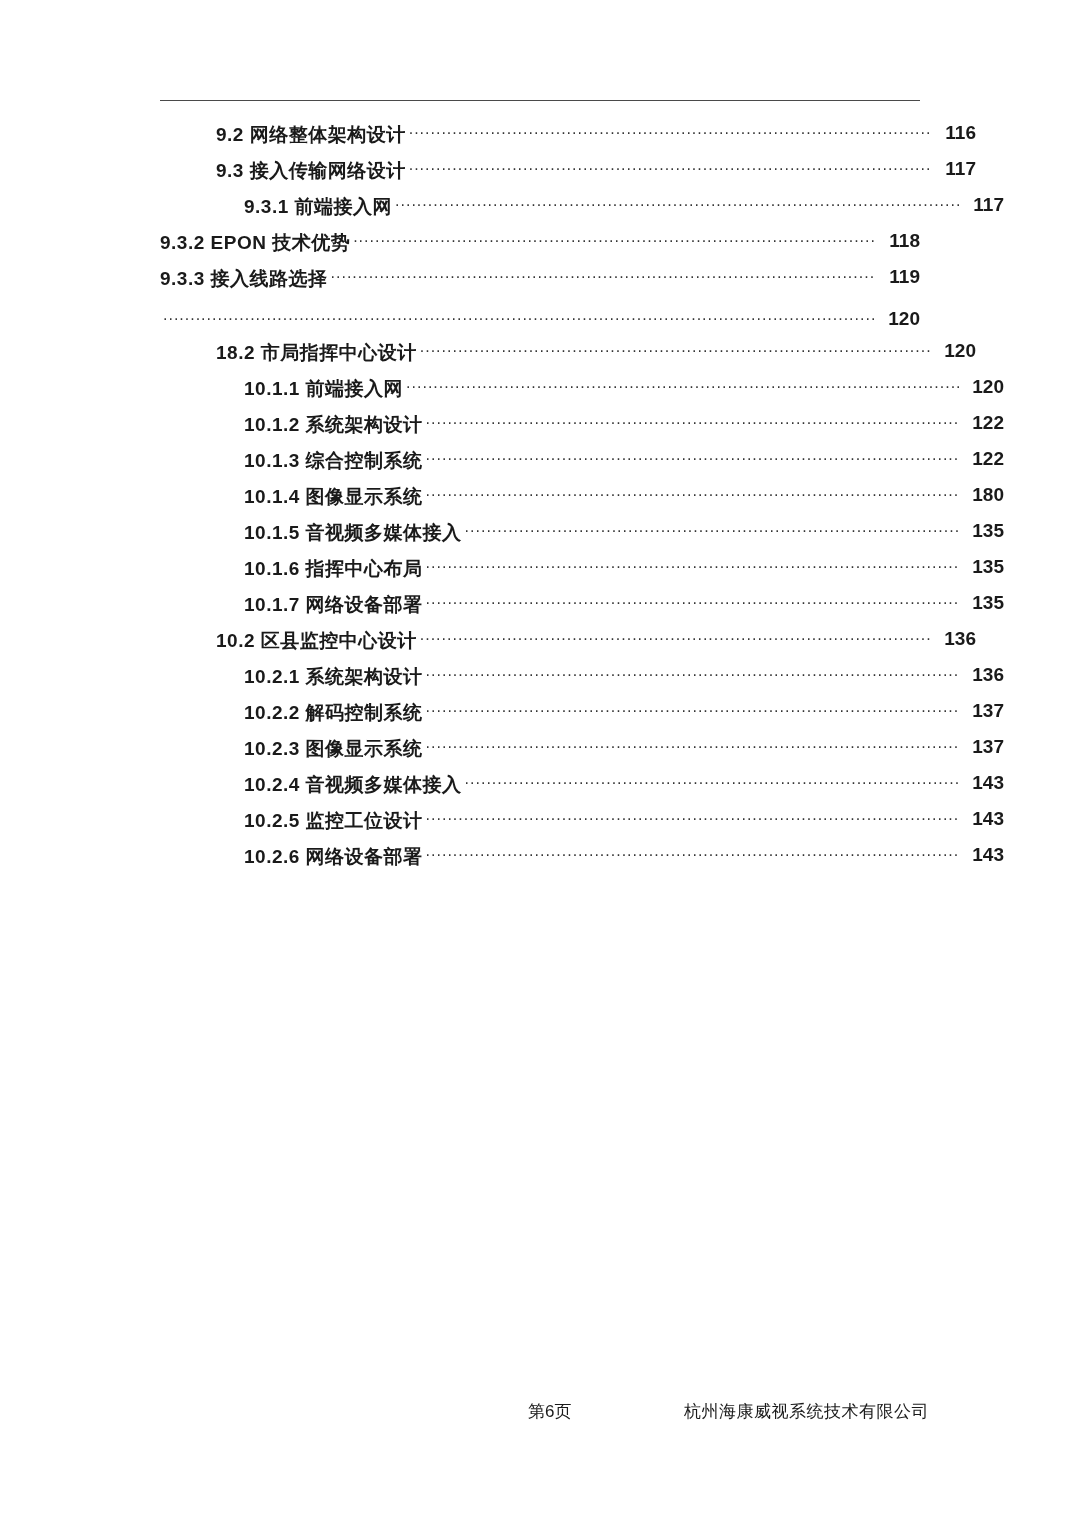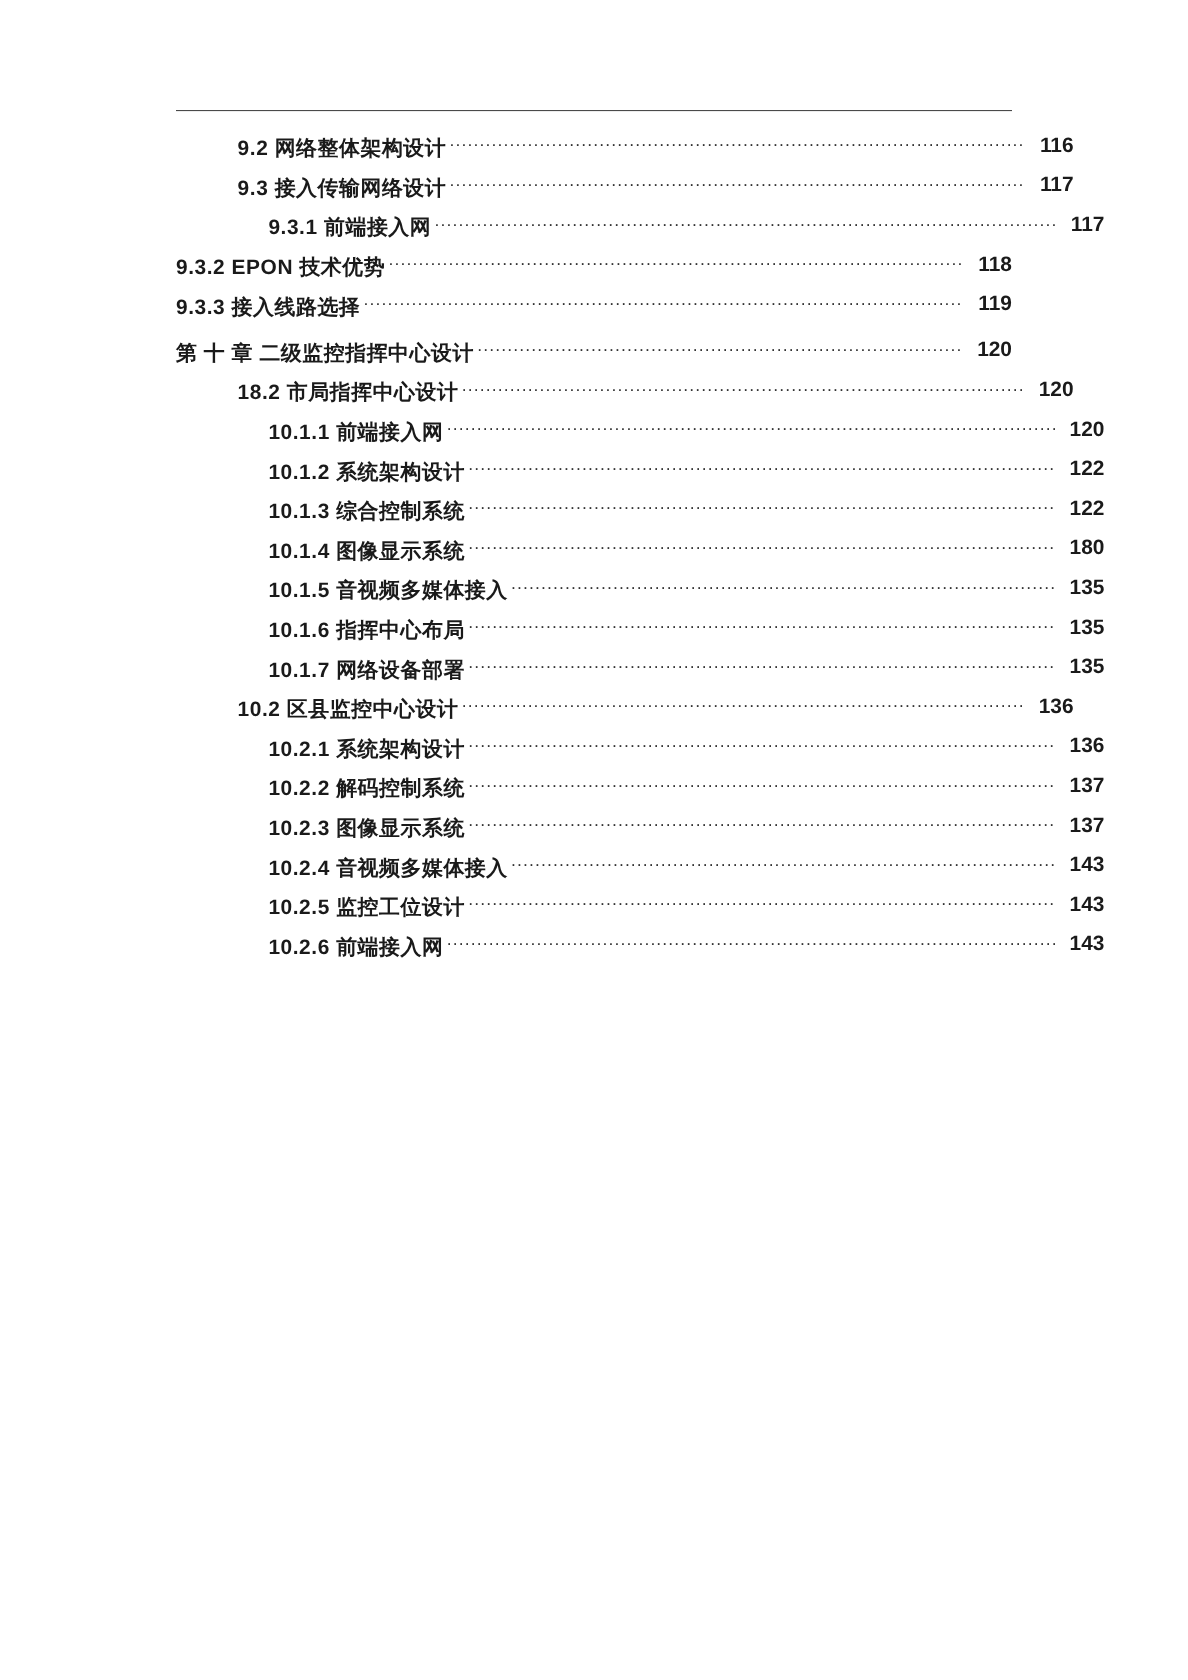--- a/index.html
+++ b/index.html
@@ -134,21 +134,20 @@
         <span class="toc-title">9.3.2 EPON 技术优势</span>
         <span class="toc-dots">........................................................................................................................................................</span>
         <span class="toc-page">118</span>
       </div>
       <div class="toc-row lvl-sub-b">
         <span class="toc-title">9.3.3  接入线路选择</span>
         <span class="toc-dots">........................................................................................................................................................</span>
         <span class="toc-page">119</span>
       </div>
       <div class="toc-row lvl-chap gap-top">
-        <span class="toc-title">第 十 章  二级监控指挥中心设计</span>
         <span class="toc-dots">........................................................................................................................................................</span>
         <span class="toc-page">120</span>
       </div>
       <div class="toc-row lvl-sec">
         <span class="toc-title">18.2  市局指挥中心设计</span>
         <span class="toc-dots">........................................................................................................................................................</span>
         <span class="toc-page">120</span>
       </div>
       <div class="toc-row lvl-sub">
         <span class="toc-title">10.1.1  前端接入网</span>
@@ -209,20 +208,24 @@
         <span class="toc-title">10.2.4  音视频多媒体接入</span>
         <span class="toc-dots">........................................................................................................................................................</span>
         <span class="toc-page">143</span>
       </div>
       <div class="toc-row lvl-sub">
         <span class="toc-title">10.2.5  监控工位设计</span>
         <span class="toc-dots">........................................................................................................................................................</span>
         <span class="toc-page">143</span>
       </div>
       <div class="toc-row lvl-sub">
-        <span class="toc-title">10.2.6  前端接入网</span>
+        <span class="toc-title">10.2.6  网络设备部署</span>
         <span class="toc-dots">........................................................................................................................................................</span>
         <span class="toc-page">143</span>
       </div>
     </div>
 
+  <div class="footer">
+    <div class="footer-page">第6页</div>
+    <div class="footer-company">杭州海康威视系统技术有限公司</div>
+  </div>
 
 </div>
 
 </body></html>

